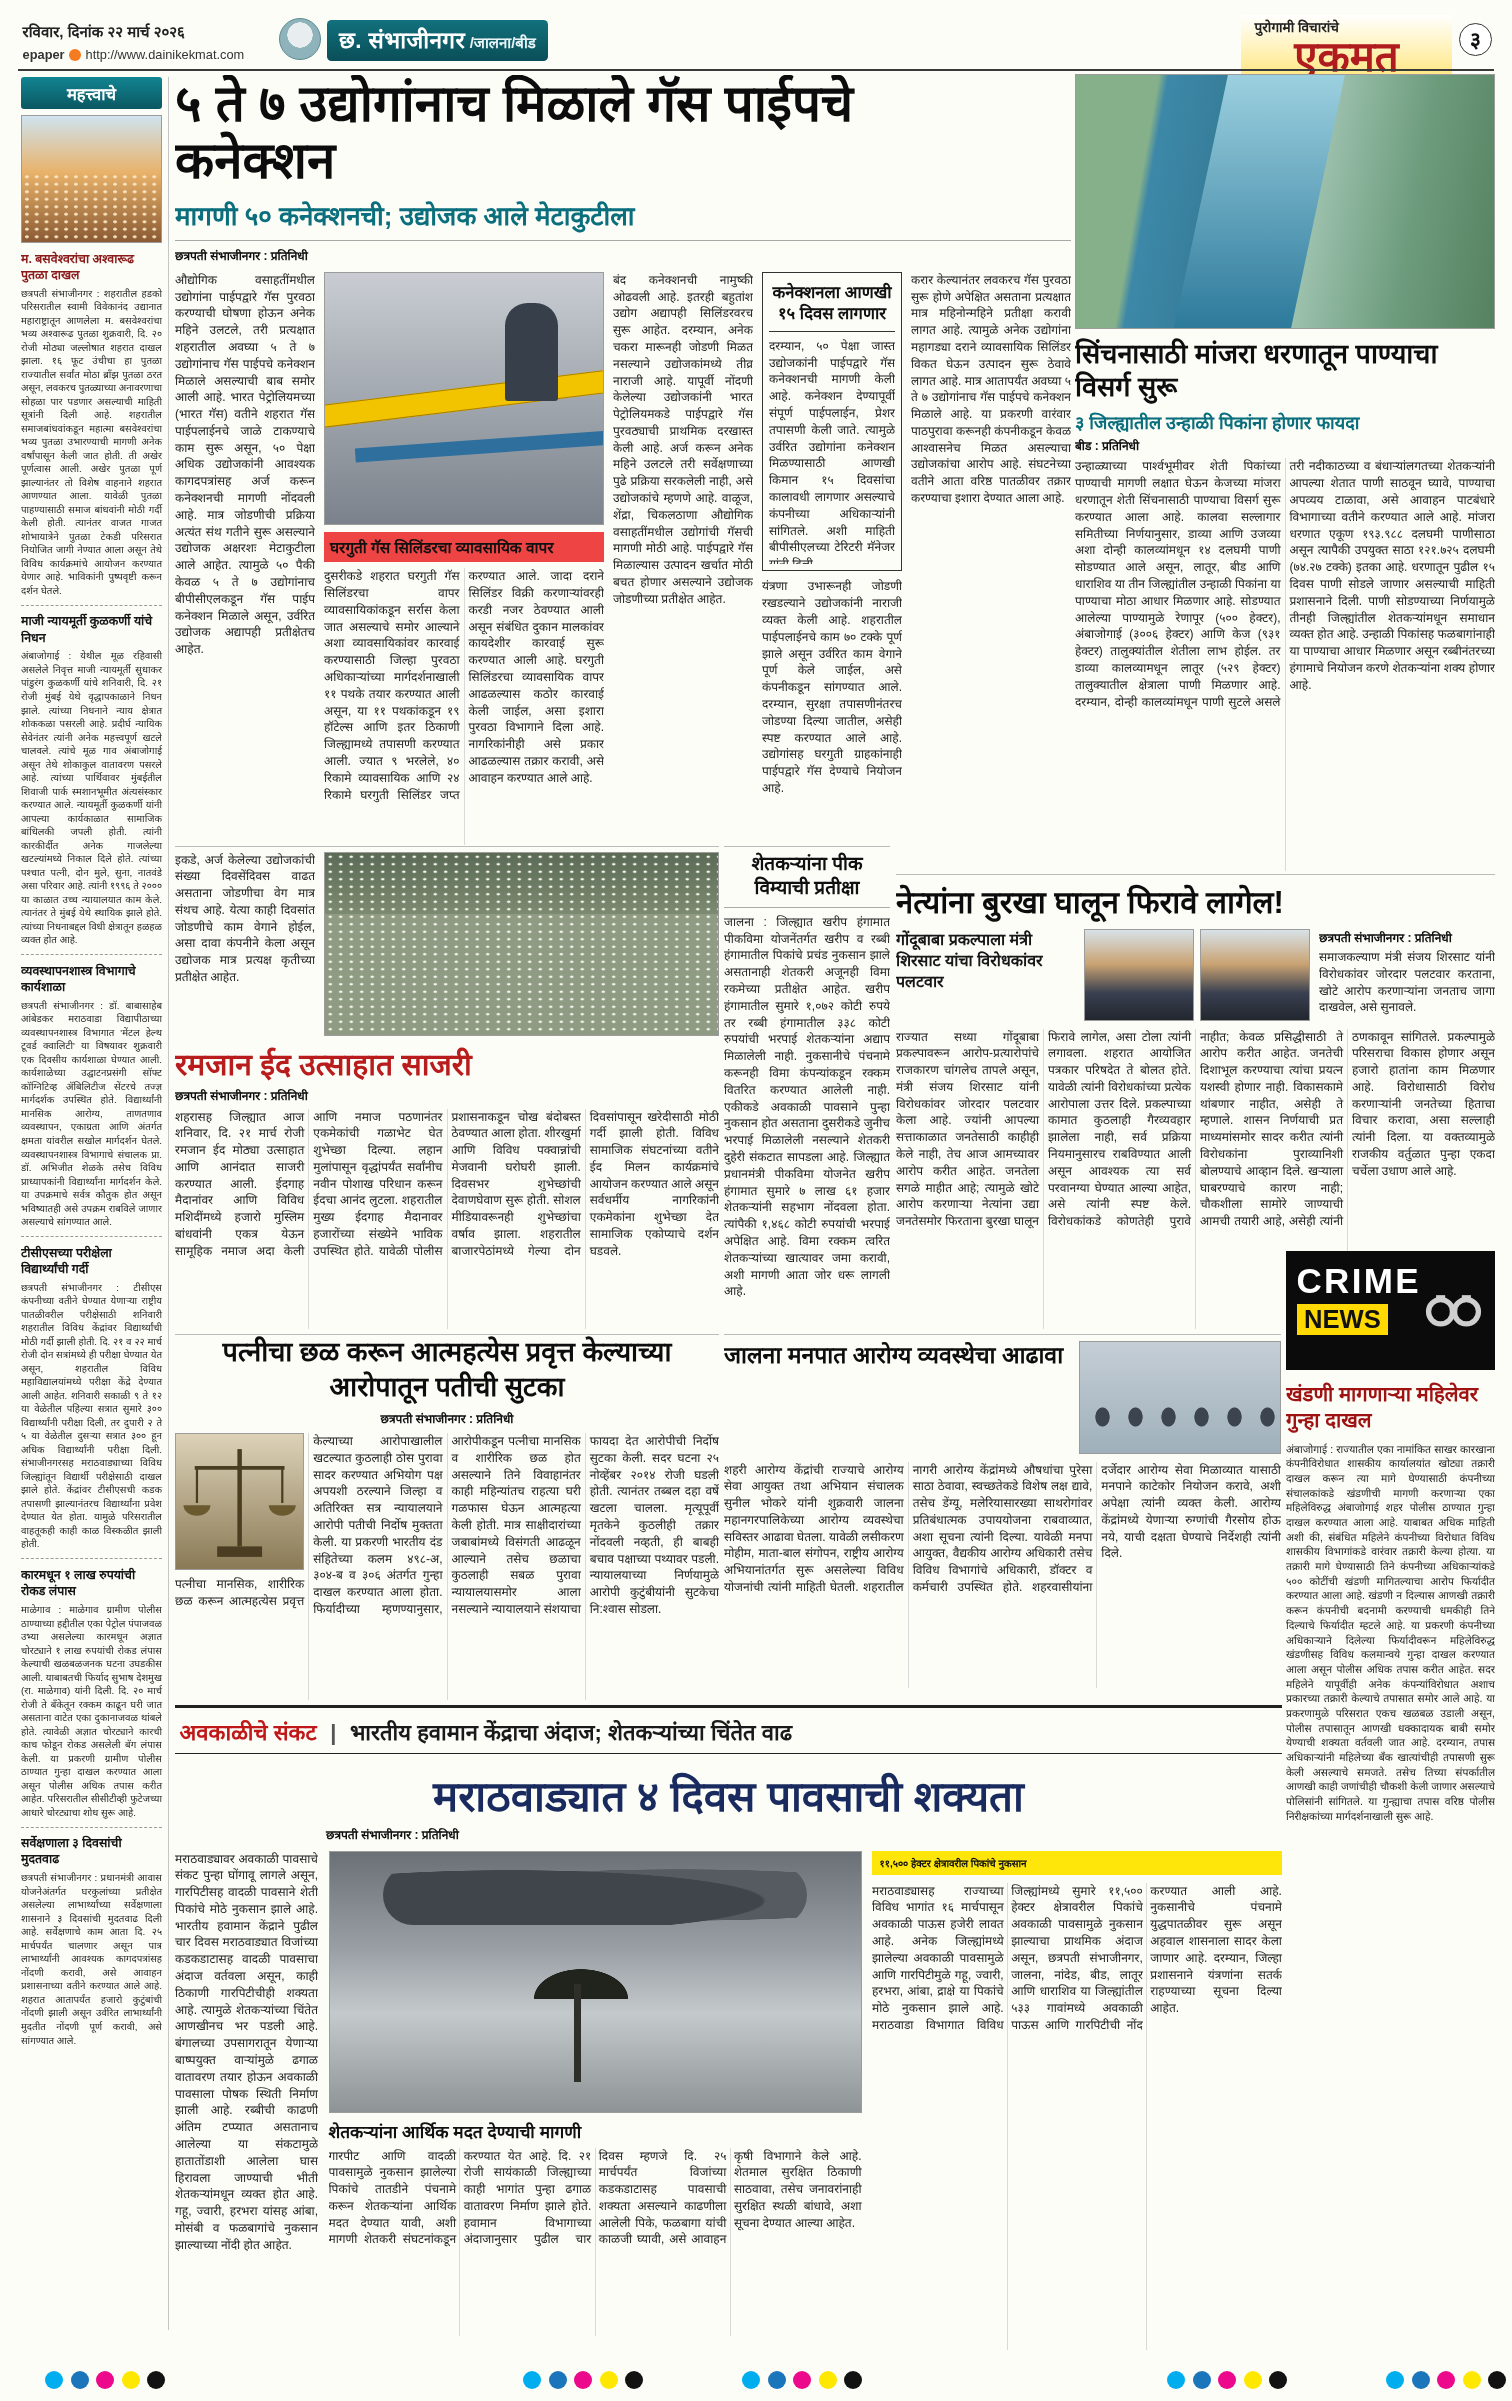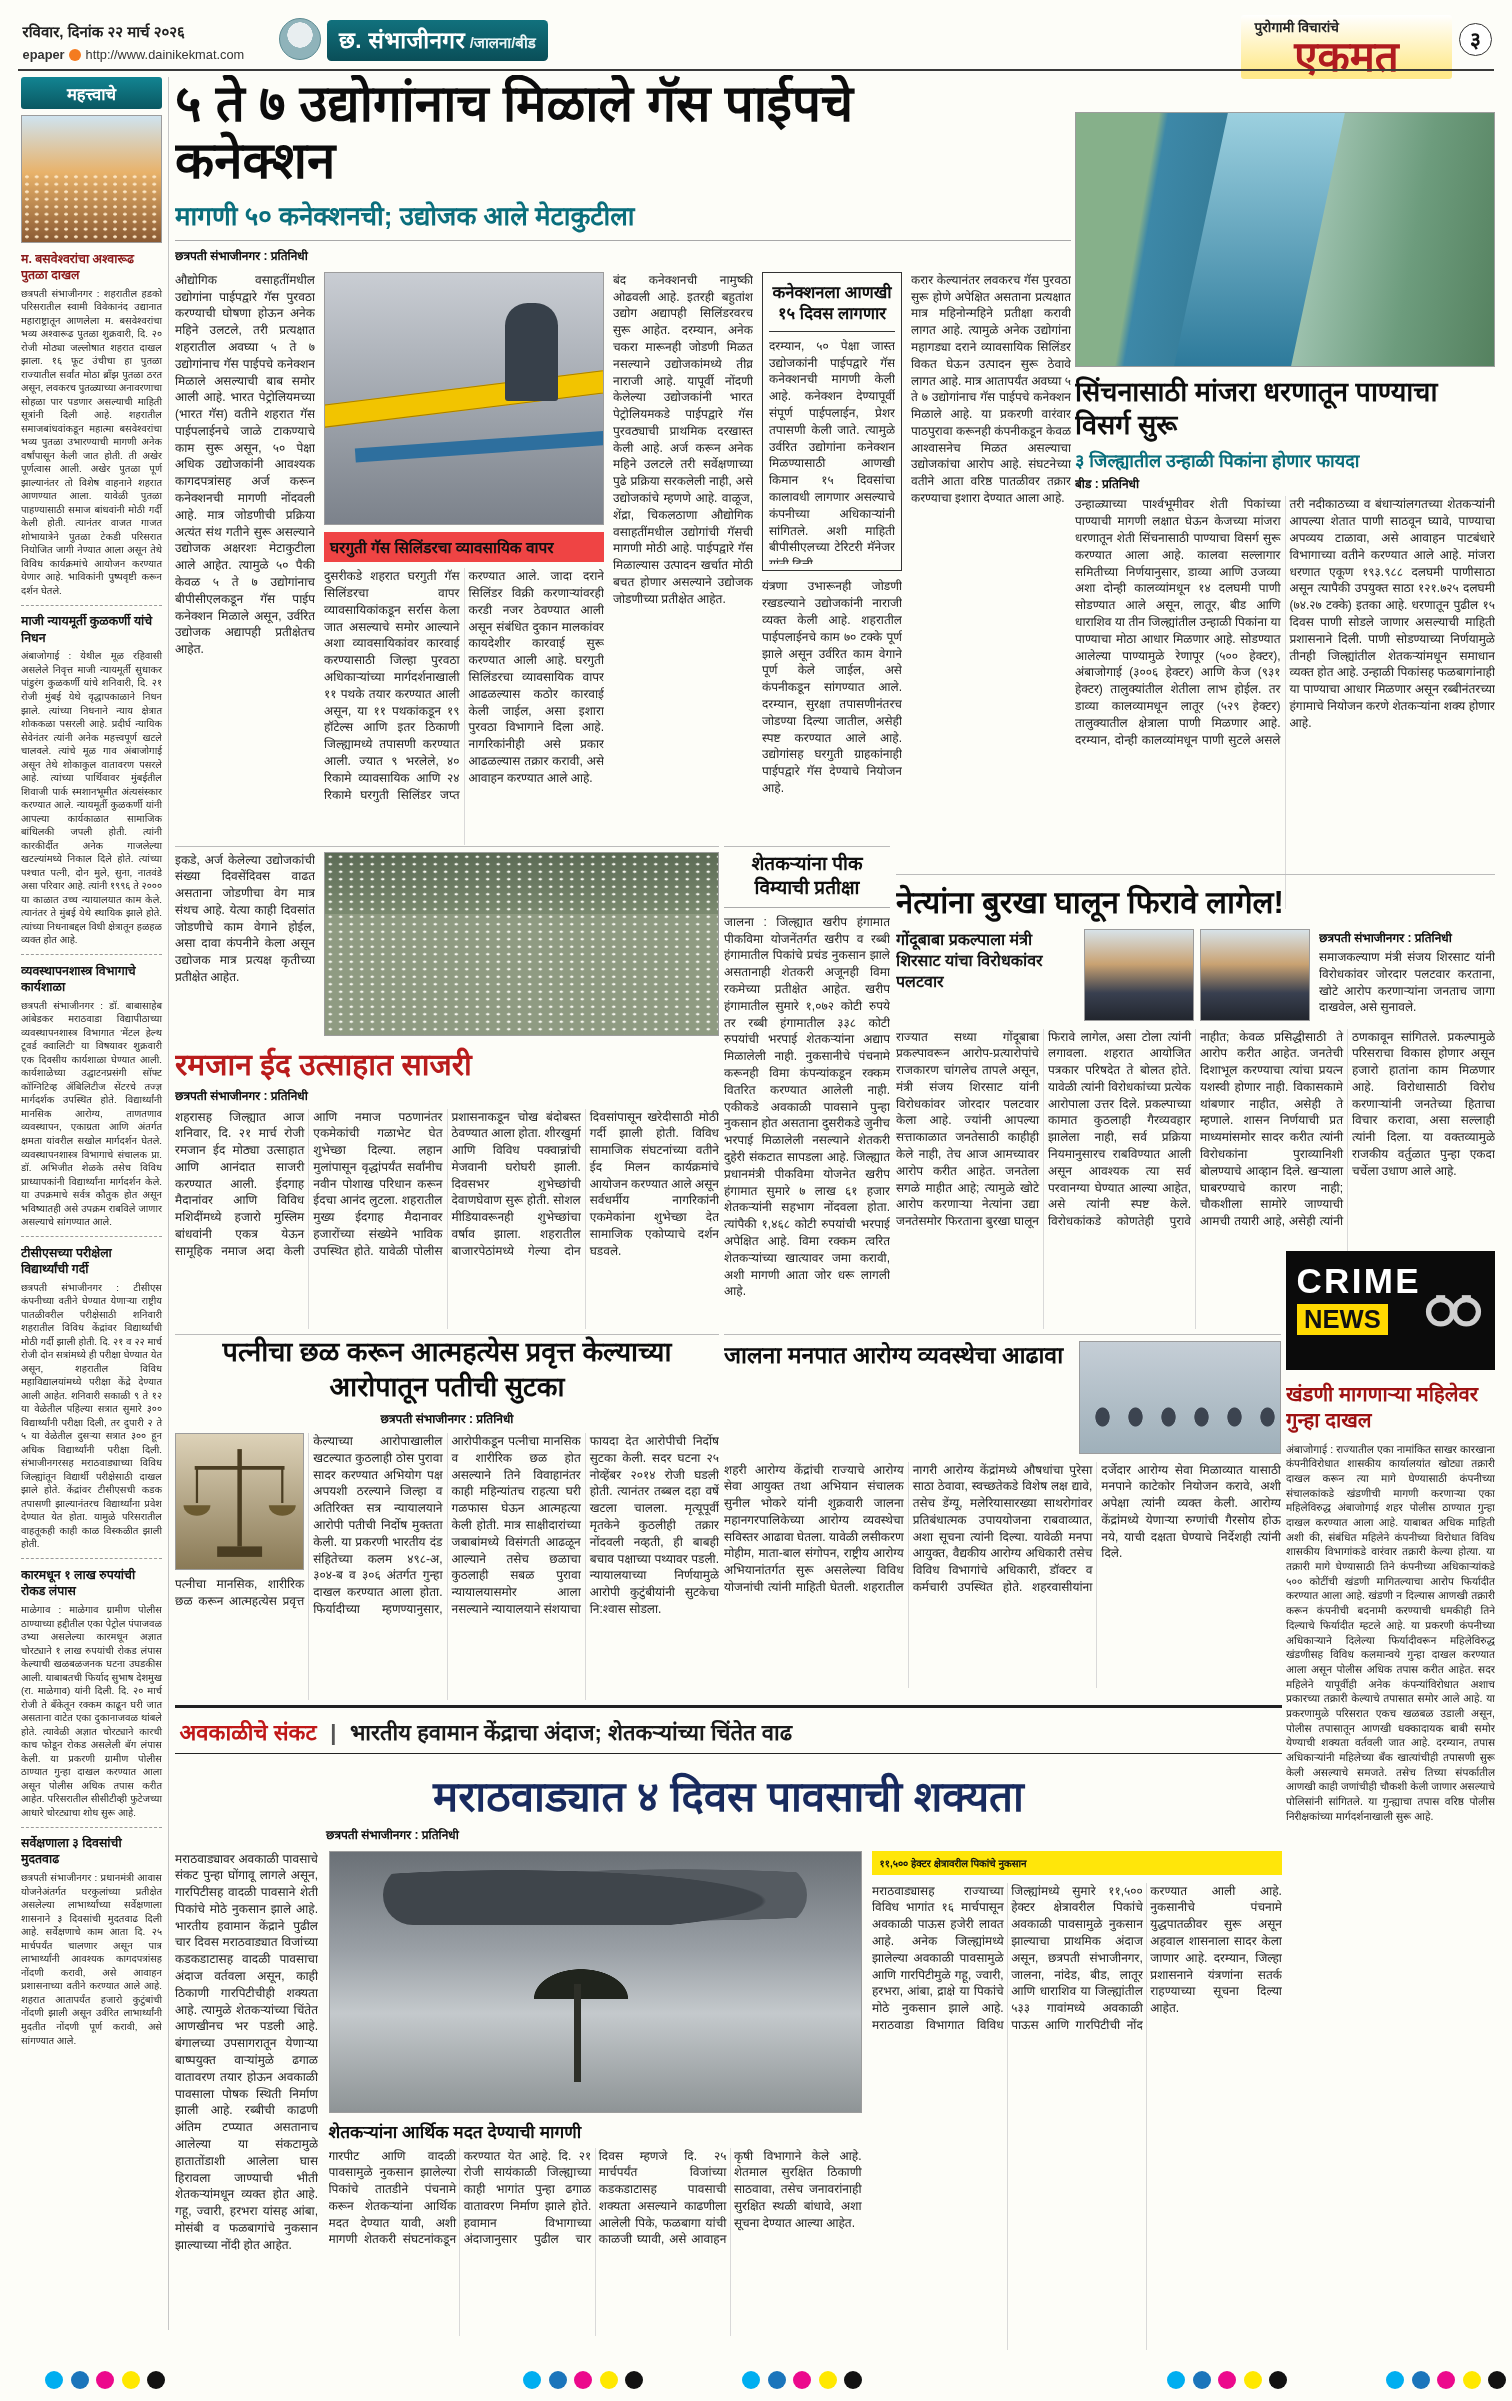--- a/index.html
+++ b/index.html
@@ -233,21 +233,21 @@
           <div class="side-box-title">कनेक्शनला आणखी १५ दिवस लागणार</div>
           <div class="body-text" style="height:226px;">दरम्यान, ५० पेक्षा जास्त उद्योजकांनी पाईपद्वारे गॅस कनेक्शनची मागणी केली आहे. कनेक्शन देण्यापूर्वी संपूर्ण पाईपलाईन, प्रेशर तपासणी केली जाते. त्यामुळे उर्वरित उद्योगांना कनेक्शन मिळण्यासाठी आणखी किमान १५ दिवसांचा कालावधी लागणार असल्याचे कंपनीच्या अधिकाऱ्यांनी सांगितले. अशी माहिती बीपीसीएलच्या टेरिटरी मॅनेजर यांनी दिली.</div>
         </div>
         <div class="body-text" style="margin-top:7.5px; height:226px;">यंत्रणा उभारूनही जोडणी रखडल्याने उद्योजकांनी नाराजी व्यक्त केली आहे. शहरातील पाईपलाईनचे काम ७० टक्के पूर्ण झाले असून उर्वरित काम वेगाने पूर्ण केले जाईल, असे कंपनीकडून सांगण्यात आले. दरम्यान, सुरक्षा तपासणीनंतरच जोडण्या दिल्या जातील, असेही स्पष्ट करण्यात आले आहे. उद्योगांसह घरगुती ग्राहकांनाही पाईपद्वारे गॅस देण्याचे नियोजन आहे.</div>
       </div>
 
       <div class="gas-c body-text" style="flex:1;">करार केल्यानंतर लवकरच गॅस पुरवठा सुरू होणे अपेक्षित असताना प्रत्यक्षात मात्र महिनोन्महिने प्रतीक्षा करावी लागत आहे. त्यामुळे अनेक उद्योगांना महागड्या दराने व्यावसायिक सिलिंडर विकत घेऊन उत्पादन सुरू ठेवावे लागत आहे. मात्र आतापर्यंत अवघ्या ५ ते ७ उद्योगांनाच गॅस पाईपचे कनेक्शन मिळाले आहे. या प्रकरणी वारंवार पाठपुरावा करूनही कंपनीकडून केवळ आश्वासनेच मिळत असल्याचा उद्योजकांचा आरोप आहे. संघटनेच्या वतीने आता वरिष्ठ पातळीवर तक्रार करण्याचा इशारा देण्यात आला आहे.</div>
     </div>
   </div>
 
-  <div class="abs" style="left:1075px; top:74px; width:420px; height:797px; overflow:hidden;margin-top:38px;">
+  <div class="abs" style="left:1075px; top:74px; width:420px; height:797px; overflow:hidden;">
     <div class="canal-photo photo">
         <div class="water"></div>
       </div>
     <div class="irr-headline">सिंचनासाठी मांजरा धरणातून पाण्याचा विसर्ग सुरू</div>
     <div class="irr-subhead">३ जिल्ह्यातील उन्हाळी पिकांना होणार फायदा</div>
     <div class="byline">बीड : प्रतिनिधी</div>
     <div class="irr-body body-text multicol">उन्हाळ्याच्या पार्श्वभूमीवर शेती पिकांच्या पाण्याची मागणी लक्षात घेऊन केजच्या मांजरा धरणातून शेती सिंचनासाठी पाण्याचा विसर्ग सुरू करण्यात आला आहे. कालवा सल्लागार समितीच्या निर्णयानुसार, डाव्या आणि उजव्या अशा दोन्ही कालव्यांमधून १४ दलघमी पाणी सोडण्यात आले असून, लातूर, बीड आणि धाराशिव या तीन जिल्ह्यांतील उन्हाळी पिकांना या पाण्याचा मोठा आधार मिळणार आहे. सोडण्यात आलेल्या पाण्यामुळे रेणापूर (५०० हेक्टर), अंबाजोगाई (३००६ हेक्टर) आणि केज (९३१ हेक्टर) तालुक्यांतील शेतीला लाभ होईल. तर डाव्या कालव्यामधून लातूर (५२९ हेक्टर) तालुक्यातील क्षेत्राला पाणी मिळणार आहे. दरम्यान, दोन्ही कालव्यांमधून पाणी सुटले असले तरी नदीकाठच्या व बंधाऱ्यांलगतच्या शेतकऱ्यांनी आपल्या शेतात पाणी साठवून घ्यावे, पाण्याचा अपव्यय टाळावा, असे आवाहन पाटबंधारे विभागाच्या वतीने करण्यात आले आहे. मांजरा धरणात एकूण १९३.९८८ दलघमी पाणीसाठा असून त्यापैकी उपयुक्त साठा १२१.७२५ दलघमी (७४.२७ टक्के) इतका आहे. धरणातून पुढील १५ दिवस पाणी सोडले जाणार असल्याची माहिती प्रशासनाने दिली. पाणी सोडण्याच्या निर्णयामुळे तीनही जिल्ह्यांतील शेतकऱ्यांमधून समाधान व्यक्त होत आहे. उन्हाळी पिकांसह फळबागांनाही या पाण्याचा आधार मिळणार असून रब्बीनंतरच्या हंगामाचे नियोजन करणे शेतकऱ्यांना शक्य होणार आहे.</div>
   </div>
 
   <div class="abs eid-block" style="left:175px; top:846px; width:544px; height:483px; overflow:hidden;">

